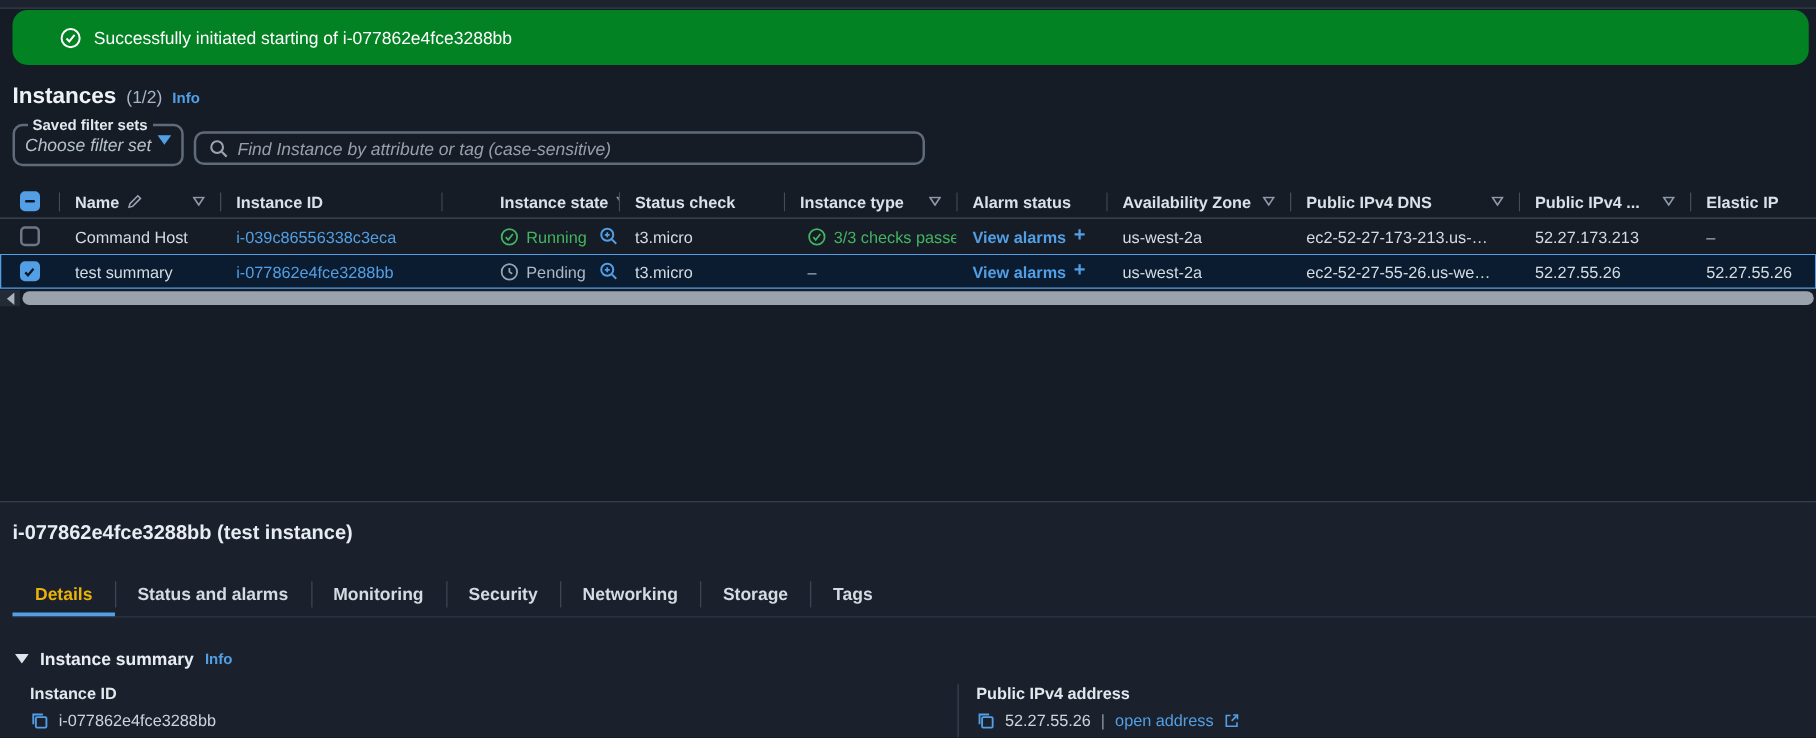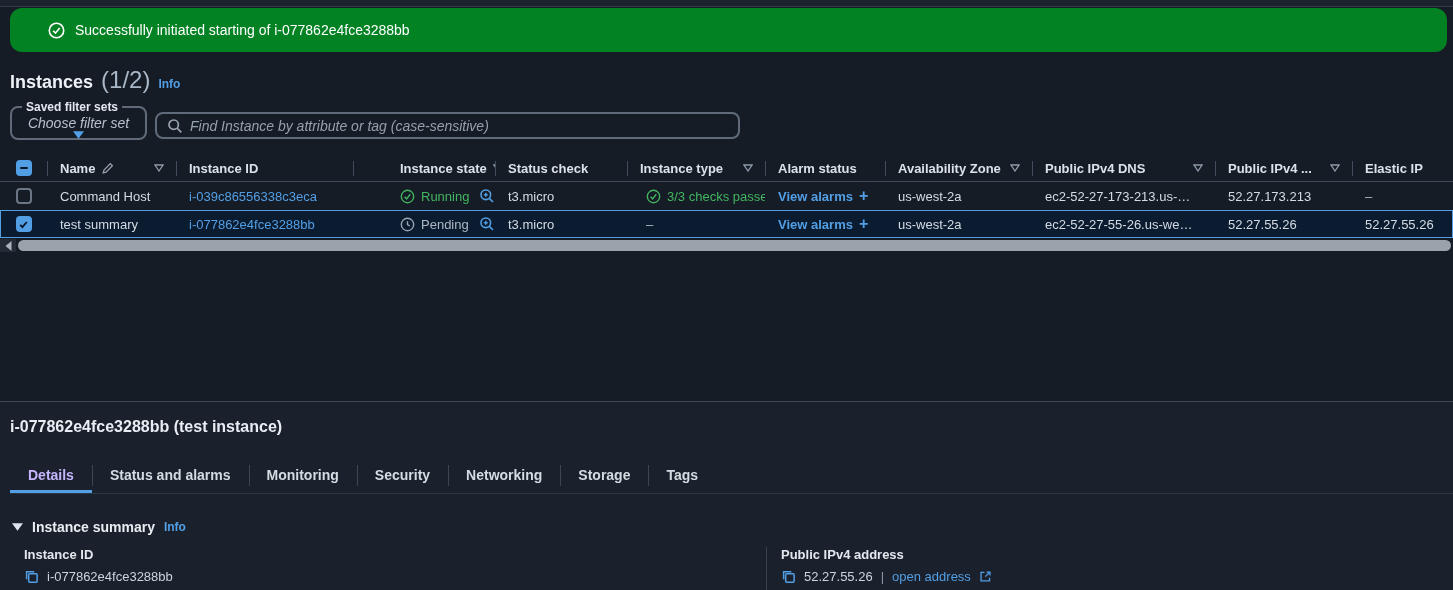--- a/index.html
+++ b/index.html
@@ -16,31 +16,31 @@
   .flashbar { padding:1px 6px 0 10px; }
   .flash {
     height:44px; background:#038223; border-radius:12px;
     display:flex; align-items:center; gap:10px; padding:0 16px 0 38px;
     color:#ffffff; font-size:14px;
   }
 
   
   .page-header { margin:14px 10px 0 10px; display:flex; align-items:baseline; gap:8px; }
   .page-title { font-size:18px; font-weight:700; color:#eef2f7; }
-  .page-count { font-size:24px; font-weight:400; color:#a9b6c6; }
+  .page-count { font-size:14px; font-weight:400; color:#a9b6c6; }
   .info-link { font-size:12px; font-weight:700; color:#539fe5; cursor:pointer; }
 
   
   .filter-row { margin:6px 10px 0 10px; display:flex; gap:8px; align-items:flex-end; }
   fieldset.saved-filter {
     border:2px solid #5f6b7a; border-radius:8px; width:137px;
     padding:1px 8px 4px 8px;
   }
   fieldset.saved-filter legend { font-size:12px; font-weight:700; color:#e3e8ee; padding:0 4px; margin-left:2px; }
-  .select-trigger { display:flex; align-items:center; justify-content:space-between; cursor:pointer; height:19px;flex-direction:column; }
+  .select-trigger { display:flex; align-items:flex-start; justify-content:space-between; cursor:pointer; height:19px; }
   .select-value { font-style:italic; font-size:14px; color:#b6c0cb; }
   .search-box {
     width:585px; height:27px; border:2px solid #5f6b7a; border-radius:8px;
     display:flex; align-items:center; gap:7px; padding:0 10px; margin-bottom:1px;
   }
   .search-box input {
     flex:1; background:transparent; border:none; outline:none;
     color:#d4dbe2; font-size:14px; font-family:"Liberation Sans", sans-serif;
   }
   .search-box input::placeholder { color:#95a0ad; opacity:1; font-style:italic; }
@@ -87,21 +87,21 @@
   .split-divider { position:absolute; top:401px; left:0; width:1453px; height:1px; background:#3e4a59; }
   .drag-handle { position:absolute; top:6px; left:1140px; width:17px; height:4px; background:#aeb8c4; border-radius:2px; cursor:row-resize; }
   .bottom-panel { position:absolute; top:402px; left:0; width:1453px; height:188px; background:#1a212c; overflow:hidden; }
   .detail-title { margin:16px 10px 0 10px; font-size:16px; font-weight:700; color:#e9edf3; }
 
   
   .tabs { display:flex; margin:23px 0 0 10px; border-bottom:1px solid #2c3744; }
   .tab { position:relative; padding:0 18px; height:34px; display:flex; align-items:center;
          font-size:14px; font-weight:700; color:#d4dbe2; cursor:pointer; border-bottom:3px solid transparent; }
   .tab + .tab::before { content:""; position:absolute; left:0; top:6px; height:21px; width:1px; background:#3c4754; }
-  .tab.active { color:#c4b5fd; border-bottom-color:#539fe5; }
+  .tab.active { color:#eab308; border-bottom-color:#539fe5; }
 
   
   .summary-head { display:flex; align-items:center; gap:9px; margin:25px 10px 0 12px; cursor:pointer; }
   .summary-title { font-size:14px; font-weight:700; color:#e9edf3; }
   .fields { display:flex; margin-top:12px; height:60px; }
   .field-col-left { width:766px; padding-left:24px; }
   .field-col-right { flex:1; border-left:1px solid #39434f; padding-left:14px; }
   .field-label { font-size:13px; font-weight:700; color:#e3e8ee; margin-bottom:7px; }
   .field-value { display:flex; align-items:center; gap:8px; font-size:13px; color:#ccd4dd; }
   .sep-pipe { color:#8d99a8; }

